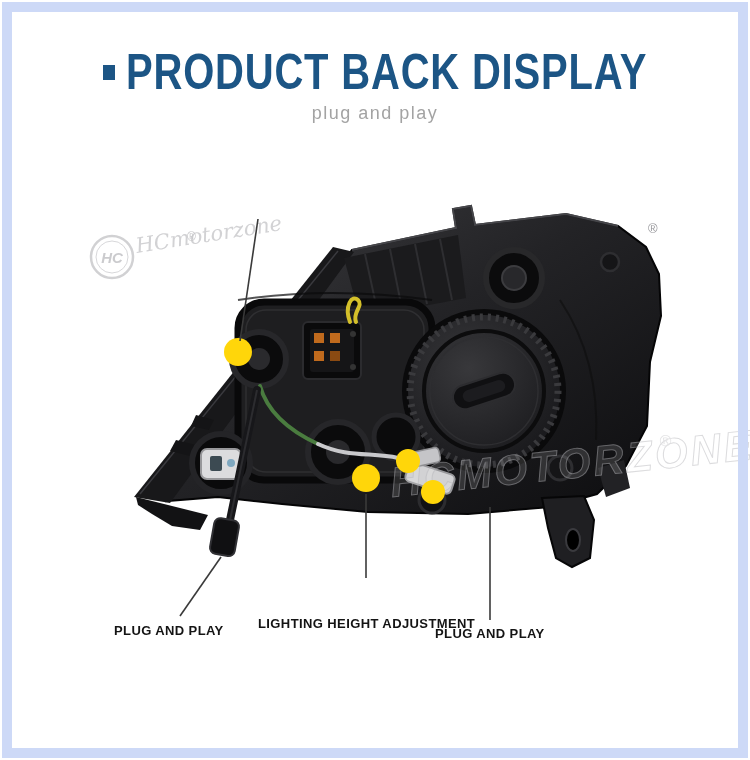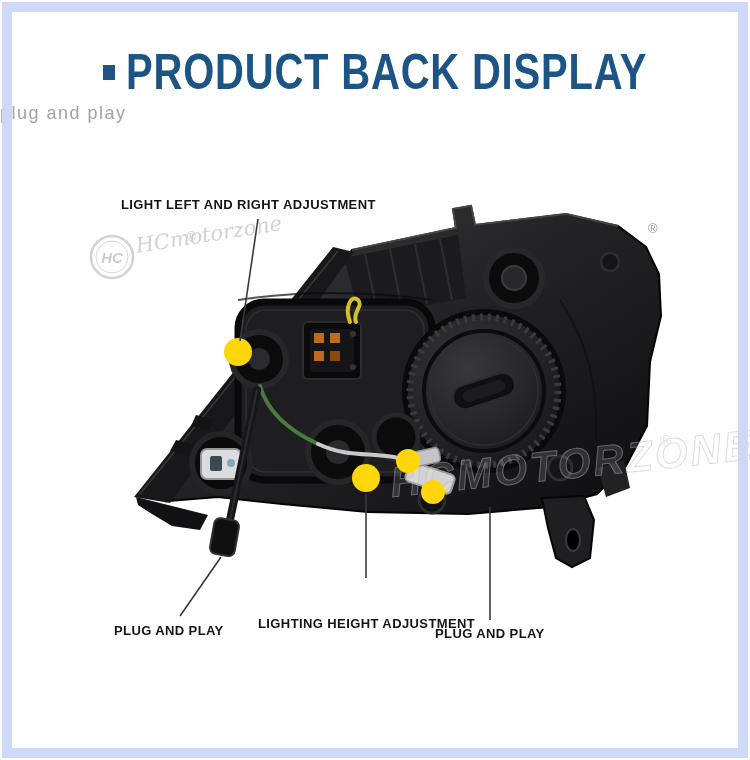--- a/index.html
+++ b/index.html
@@ -12,21 +12,21 @@
   }
   .frame {
     position:absolute; inset:2px;
     border:10px solid #cdd9f7;
     pointer-events:none;
     z-index:50;
   }
   
   .header {
     position:absolute; top:46px; left:0; right:0;
-    z-index:10;
+    text-align:center; z-index:10;
   }
   .title-row {
     display:flex; align-items:center; justify-content:center; gap:14px;
     transform:scaleX(0.8);
   }
   .title-square {
     width:15px; height:15px; background:#1c5585; flex:0 0 auto;
   }
   .title {
     margin:0;
@@ -192,20 +192,19 @@
       </g>
 
       <g stroke="#3a3a3a" stroke-width="1.6">
         <line x1="258" y1="219" x2="240" y2="341"></line>
         <line x1="366" y1="494" x2="366" y2="578"></line>
         <line x1="221" y1="557" x2="180" y2="616"></line>
         <line x1="490" y1="507" x2="490" y2="620"></line>
       </g>
     </svg>
 
-    <div class="callout callout-tl">LIGHT LEFT AND RIGHT ADJUSTMENT</div>
     <div class="callout callout-bm">LIGHTING HEIGHT ADJUSTMENT</div>
     <div class="callout callout-bl">PLUG AND PLAY</div>
     <div class="callout callout-br">PLUG AND PLAY</div>
   </div>
 
   <div class="frame"></div>
 </div>
 
 </body></html>

